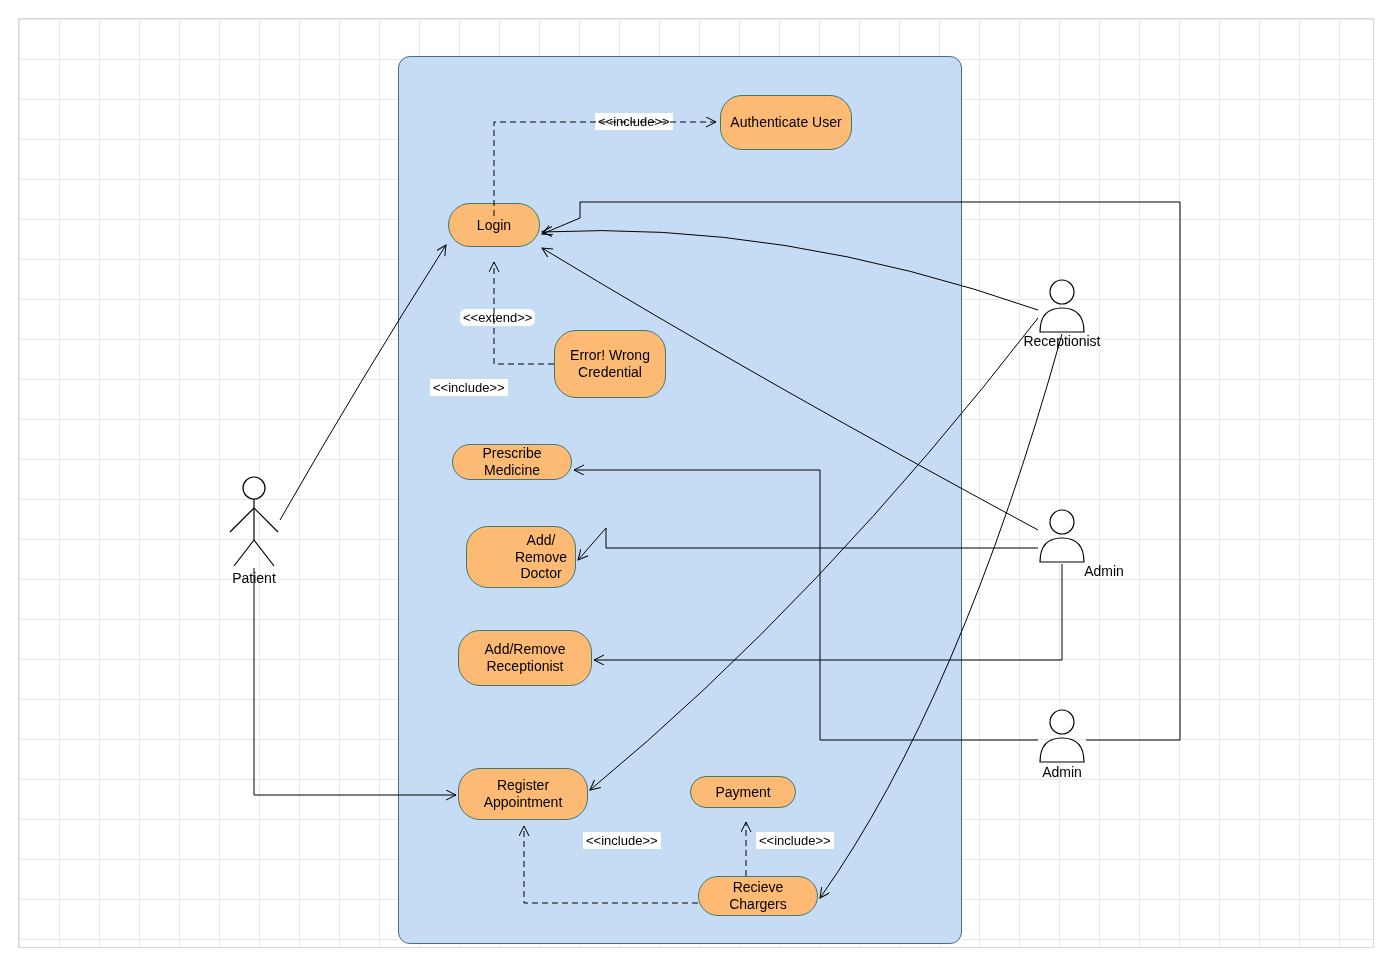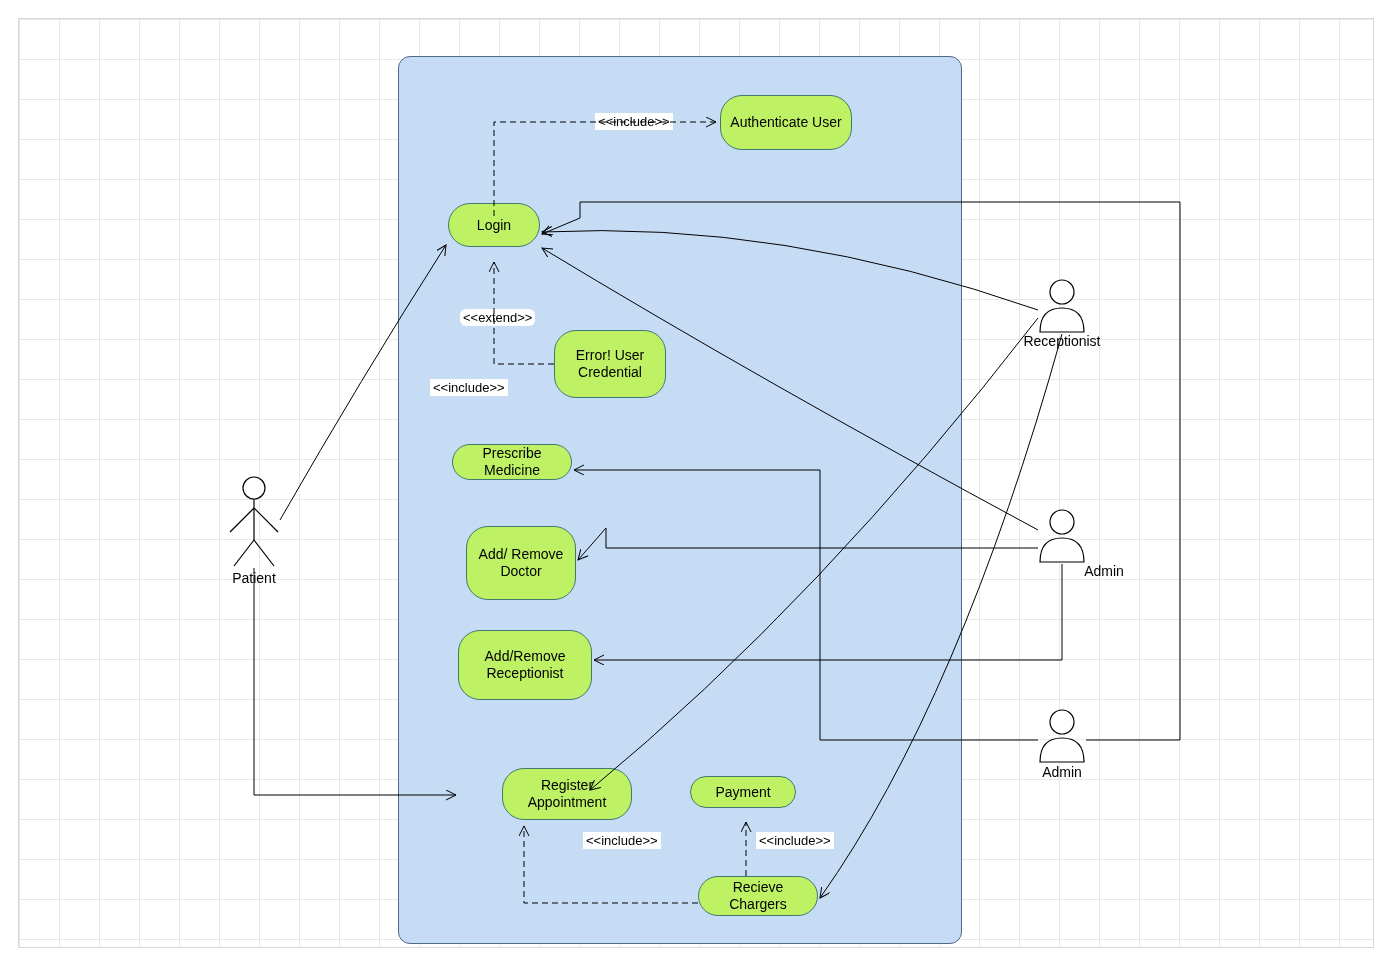--- a/index.html
+++ b/index.html
@@ -26,21 +26,21 @@
     background-size: 40px 40px;
   }
   .system-boundary {
     position: absolute;
     background: #c6dcf5;
     border: 1px solid #4a6b8a;
     border-radius: 12px;
   }
   .usecase {
     position: absolute;
-    background: #bef264;
+    background: #fdba74;
     border: 1px solid #3f7a6f;
     border-radius: 22px;
     display: flex;
     align-items: center;
     justify-content: center;
     text-align: center;
     line-height: 1.2;
     padding: 4px 8px;
     box-sizing: border-box;
   }
@@ -74,36 +74,36 @@
 
 <div class="usecase" style="left:720px; top:95px; width:132px; height:55px;">
   <span>Authenticate User</span>
 </div>
 
 <div class="usecase" style="left:448px; top:203px; width:92px; height:44px;">
   <span>Login</span>
 </div>
 
 <div class="usecase" style="left:554px; top:330px; width:112px; height:68px;">
-  <span>Error! User Credential</span>
+  <span>Error! Wrong Credential</span>
 </div>
 
 <div class="usecase" style="left:452px; top:444px; width:120px; height:36px;">
   <span>Prescribe Medicine</span>
 </div>
 
-<div class="usecase" style="left:466px; top:526px; width:110px; height:74px;">
+<div class="usecase" style="left:466px; top:526px; width:110px; height:62px;padding-left:48px;">
   <span>Add/ Remove Doctor</span>
 </div>
 
-<div class="usecase" style="left:458px; top:630px; width:134px; height:70px;">
+<div class="usecase" style="left:458px; top:630px; width:134px; height:56px;">
   <span>Add/Remove Receptionist</span>
 </div>
 
-<div class="usecase" style="left:458px; top:768px; width:130px; height:52px;margin-left:44px;">
+<div class="usecase" style="left:458px; top:768px; width:130px; height:52px;">
   <span>Register Appointment</span>
 </div>
 
 <div class="usecase" style="left:690px; top:776px; width:106px; height:32px;">
   <span>Payment</span>
 </div>
 
 <div class="usecase" style="left:698px; top:876px; width:120px; height:40px;align-items:center;">
   <span>Recieve Chargers</span>
 </div>

